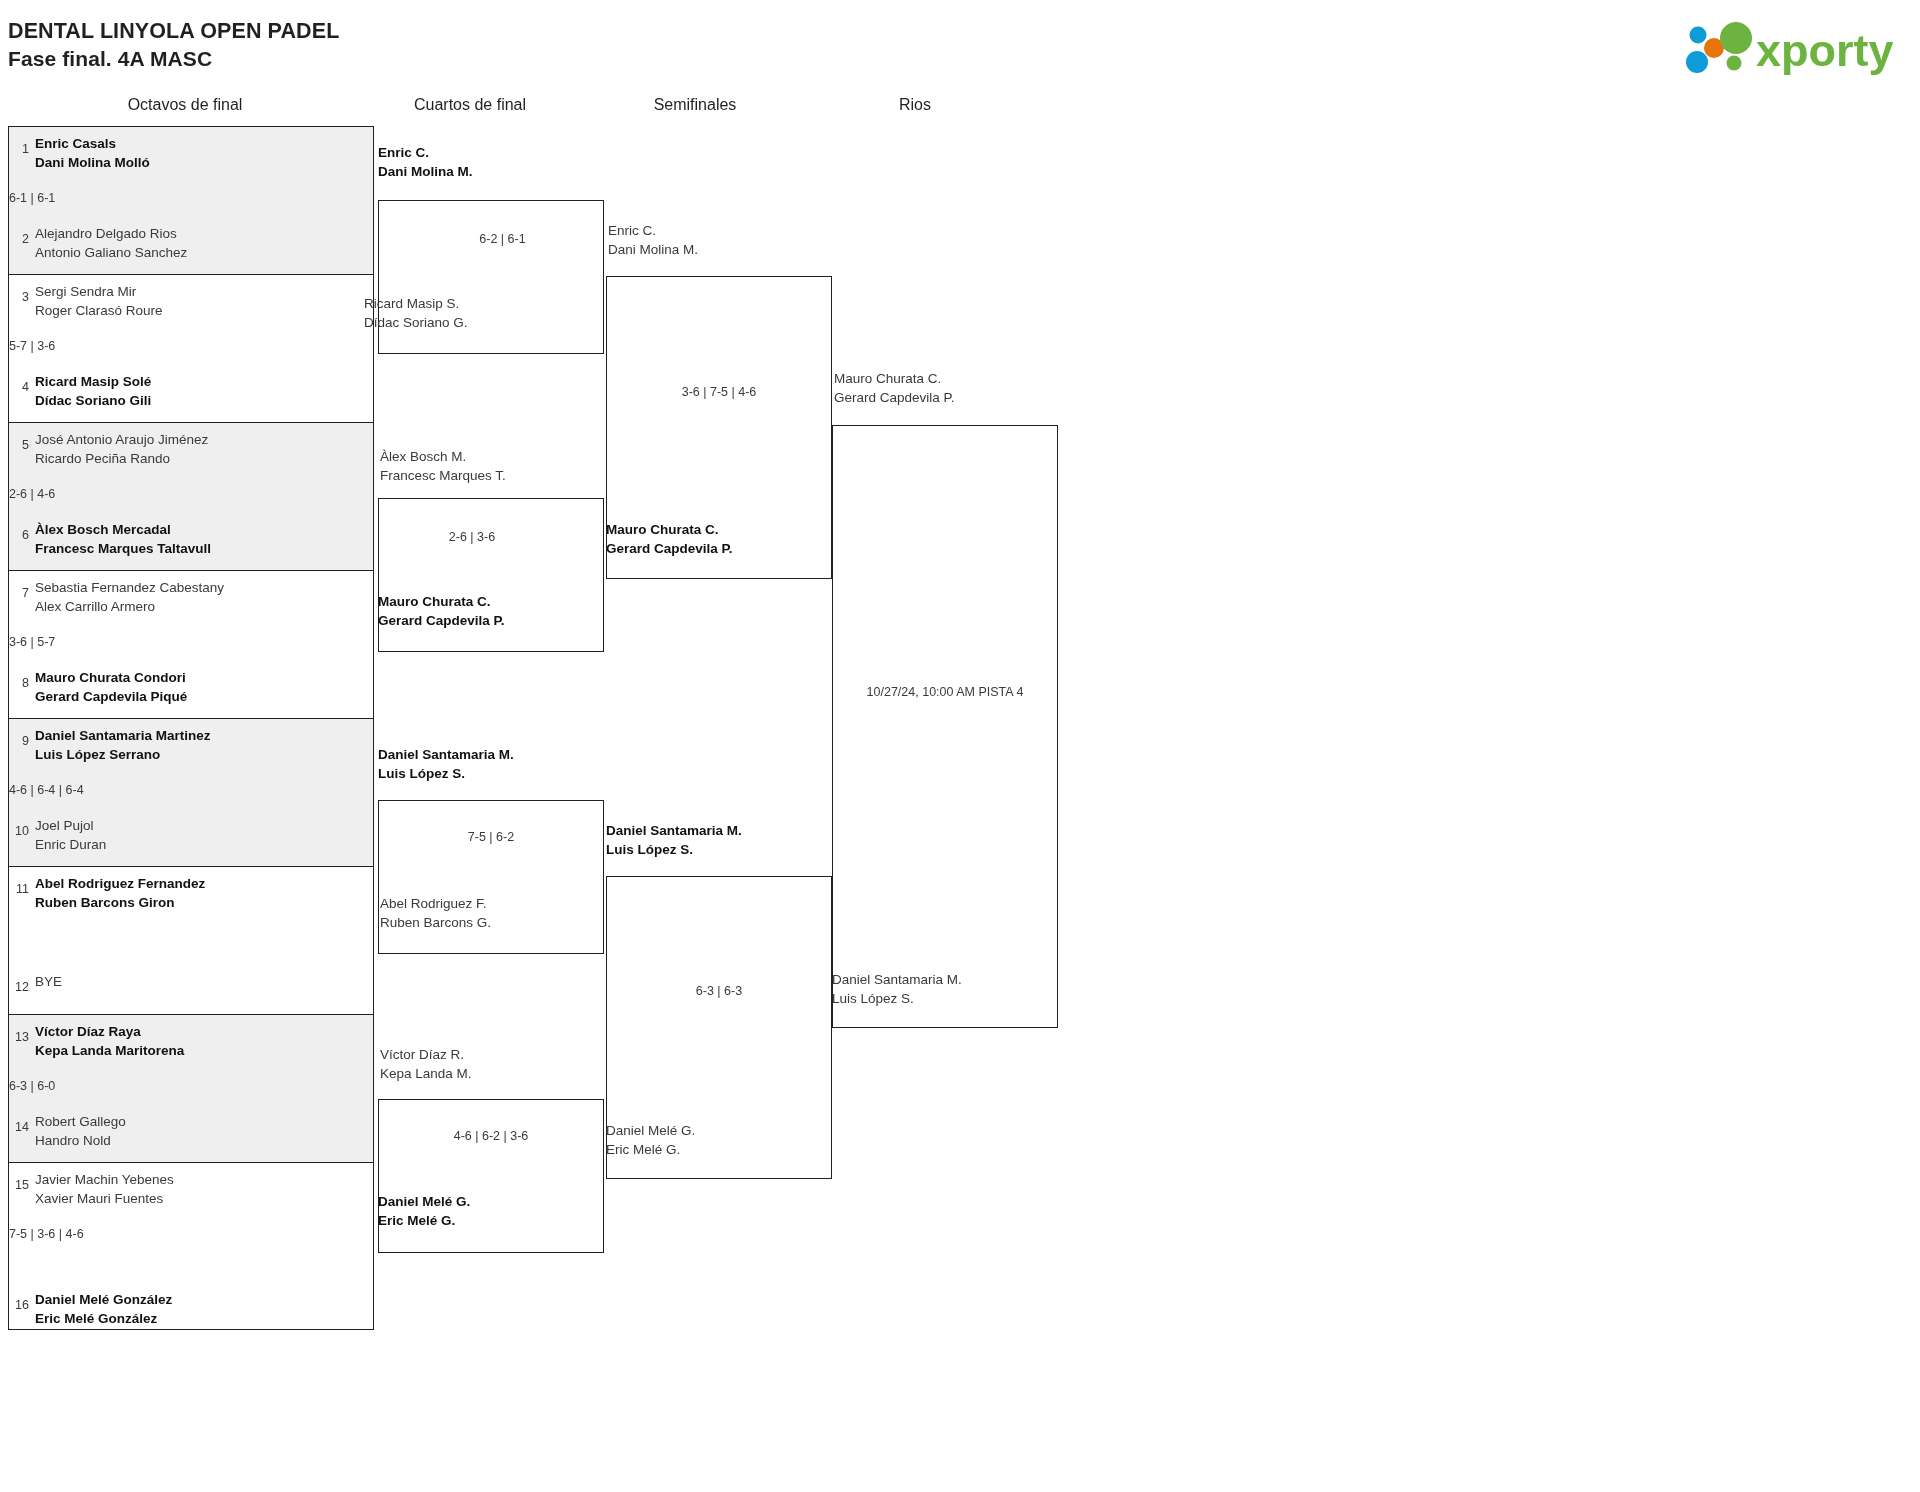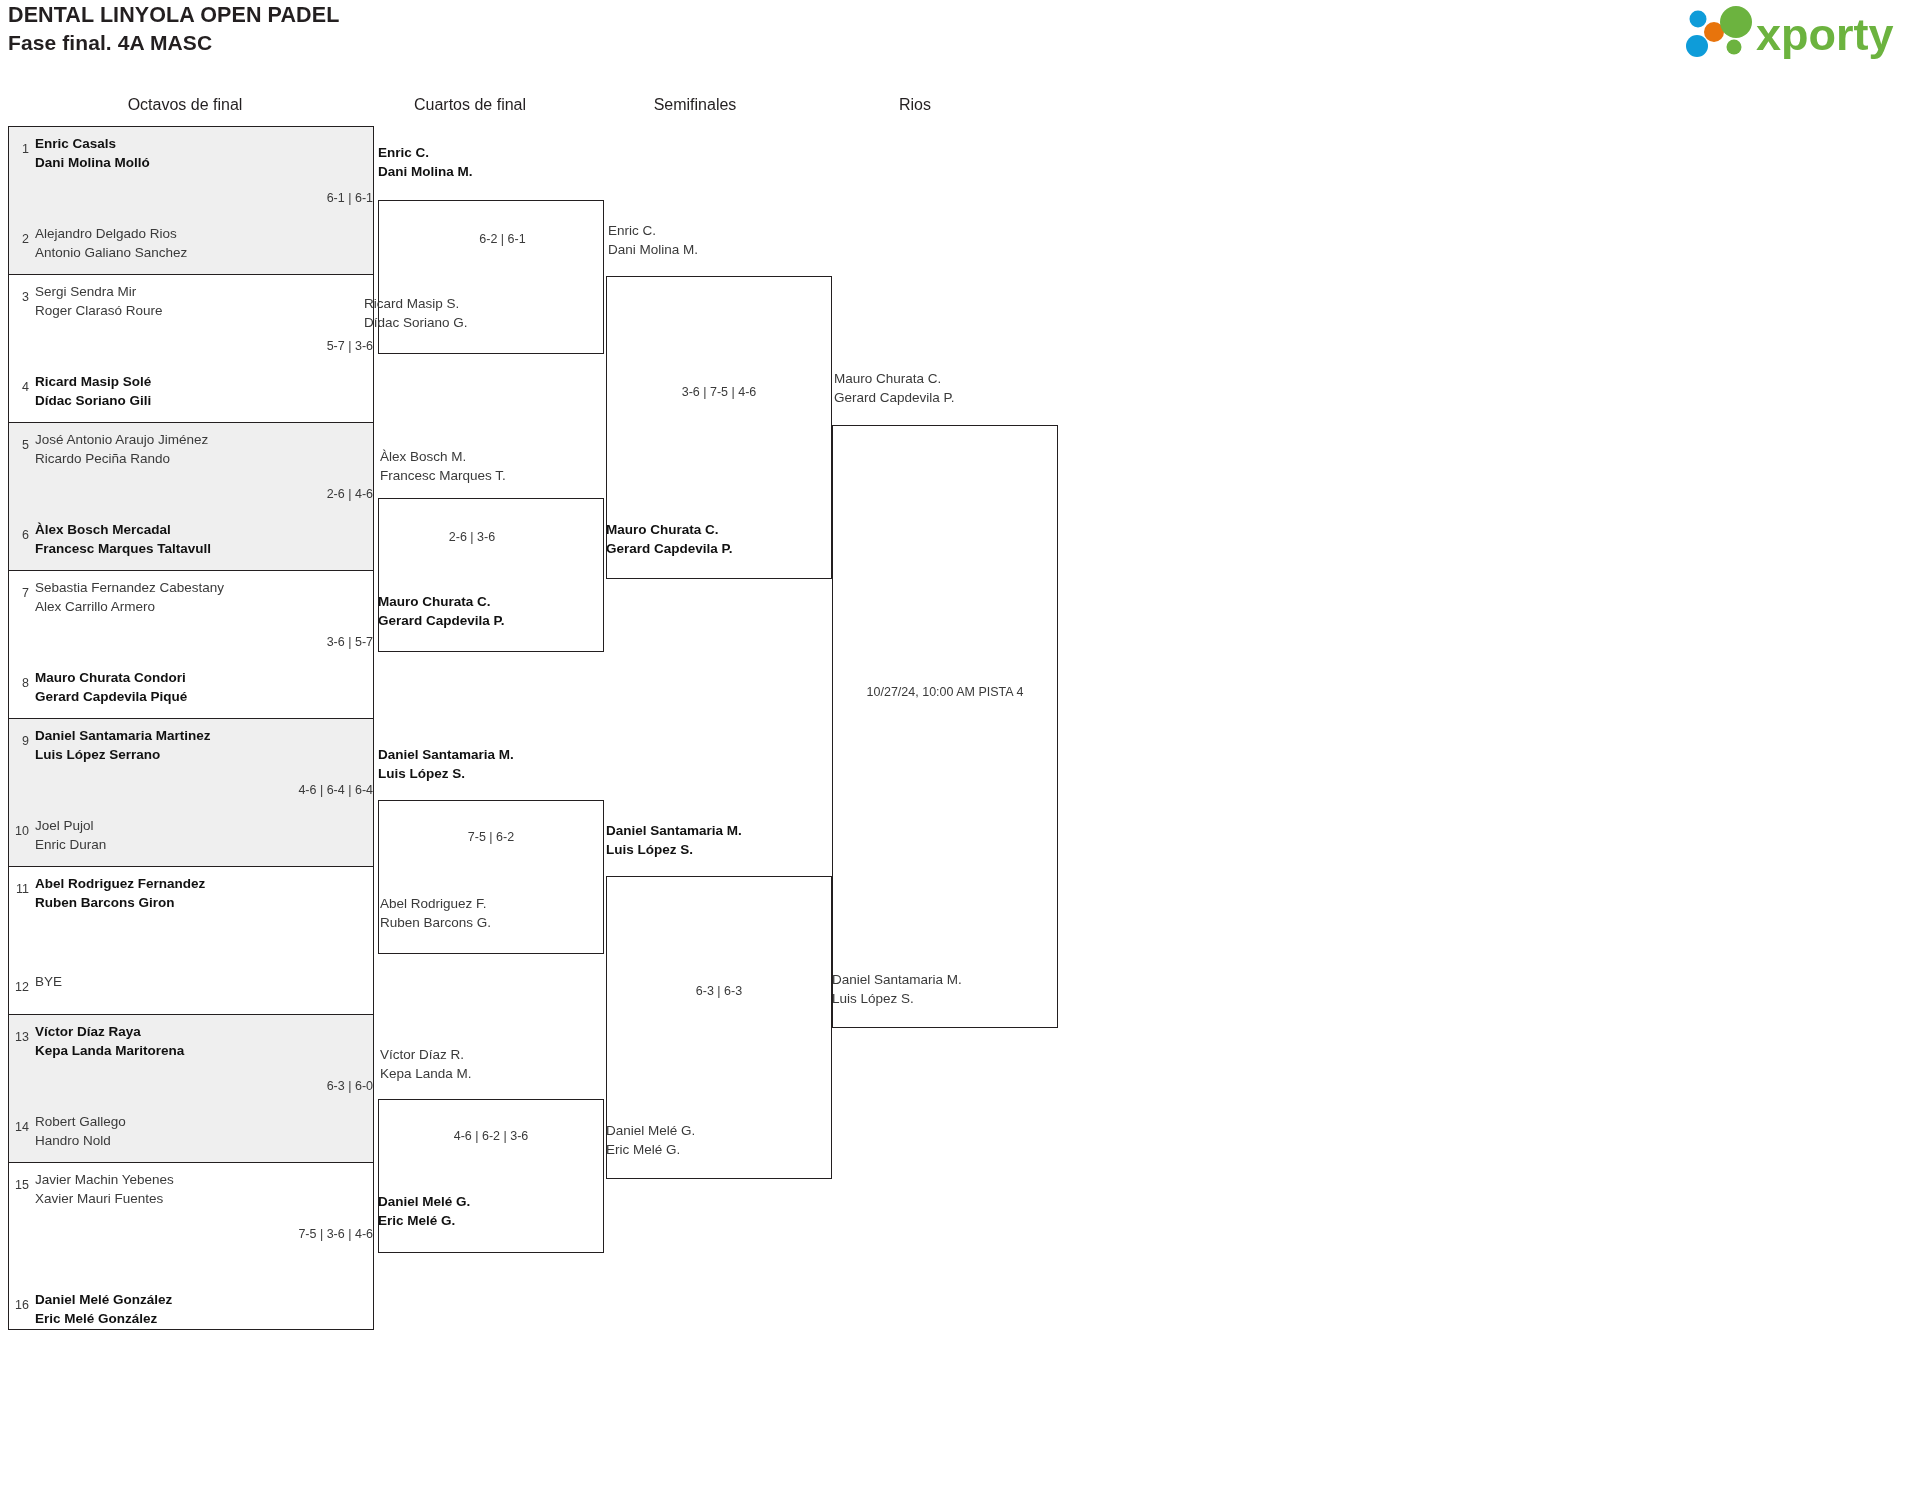--- a/index.html
+++ b/index.html
@@ -9,21 +9,21 @@
   }
   body {
     width: 1920px; height: 1492px;
     font-family: "Liberation Sans", sans-serif;
     color: #231f20;
     position: relative;
     overflow: hidden;
   }
 
   
-  #header { position: absolute; left: 0; top: 0; width: 1920px; height: 70px; }
+  #header { position: absolute; left: 0; top: 16px; width: 1920px; height: 70px; }
   #title-block { position: absolute; left: 8px; top: 2px; }
   .title-line1 {
     font-size: 21.5px; font-weight: bold; letter-spacing: 0.1px;
     line-height: 27px; white-space: nowrap;
   }
   .title-line2 {
     font-size: 21px; font-weight: bold; letter-spacing: 0.1px;
     line-height: 27px; white-space: nowrap;
   }
   #logo { position: absolute; right: 10px; top: 5px; width: 230px; height: 55px; }
@@ -66,21 +66,21 @@
     padding-top: 9px;
   }
   .r1-names { flex: 1; font-size: 13.5px; line-height: 18.5px; padding-top: 2px; }
   .r1-names.win { font-weight: bold; color: #111; }
   .r1-names.lose { font-weight: normal; color: #3a3a3a; }
   .r1-names .nm { display: block; white-space: nowrap; }
 
   .r1-score {
     position: absolute;
     left: 0; right: 0;
-    text-align: right;
+    text-align: left;
     font-size: 12.5px;
     color: #3a3a3a;
     white-space: nowrap;
   }
 
   
   .br-box {
     position: absolute;
     border: 1px solid #231f20;
     border-bottom: none;

